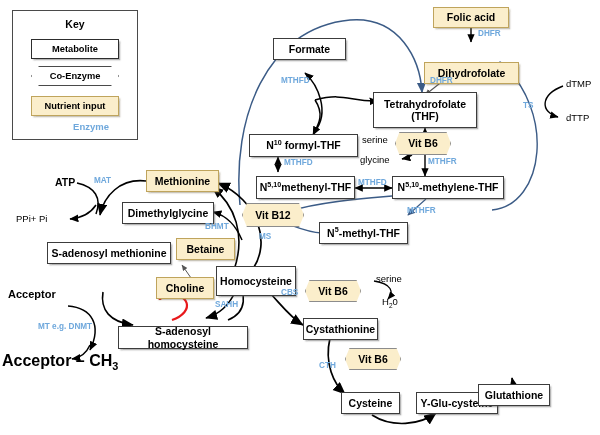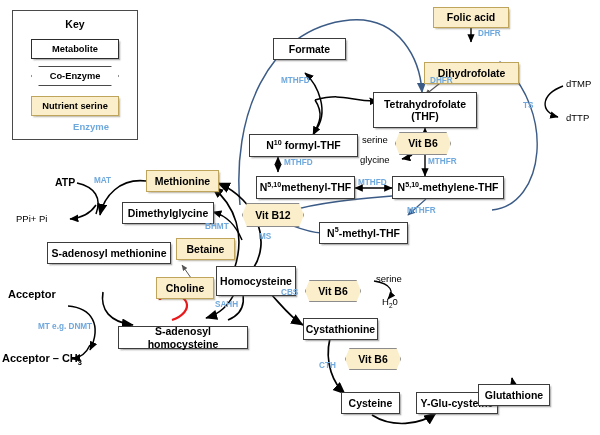--- a/index.html
+++ b/index.html
@@ -169,21 +169,21 @@
 
     <path d="M372,415 C392,428 420,425 436,413" fill="none" stroke="#000" stroke-width="1.7" marker-end="url(#abl)"></path>
 
     <path d="M494,404 C510,400 514,388 512,378" fill="none" stroke="#000" stroke-width="1.7" marker-end="url(#abl)"></path>
   </svg>
 
   <div id="keybox">
     <div id="keytitle">Key</div>
     <div class="key-item" id="key-met">Metabolite</div>
     <div class="key-item" id="key-coe">Co-Enzyme</div>
-    <div class="key-item" id="key-nut">Nutrient serine</div>
+    <div class="key-item" id="key-nut">Nutrient input</div>
     <div id="key-enz">Enzyme</div>
   </div>
 
   <div class="node nutrient" style="left:433px;top:7px;width:76px;height:21px;">Folic acid</div>
 
   <div class="node nutrient" style="left:424px;top:42px;width:95px;height:22px;margin-top:20px;">Dihydrofolate</div>
 
   <div class="node metabolite" style="left:373px;top:92px;width:104px;height:36px;flex-direction:column;">
     <span>Tetrahydrofolate</span>
     <span>(THF)</span>
@@ -240,21 +240,21 @@
 
   <div class="plain" style="left:55px;top:176px;">ATP</div>
   <div class="plain small" style="left:16px;top:213px;">PPi+ Pi</div>
   <div class="plain small" style="left:362px;top:134px;">serine</div>
   <div class="plain small" style="left:360px;top:154px;">glycine</div>
   <div class="plain small" style="left:376px;top:273px;">serine</div>
   <div class="plain small" style="left:382px;top:296px;">H<sub>2</sub>0</div>
   <div class="plain small" style="left:566px;top:78px;">dTMP</div>
   <div class="plain small" style="left:566px;top:112px;">dTTP</div>
   <div class="plain" style="left:8px;top:288px;font-size:11px;">Acceptor</div>
-  <div class="plain" style="left:2px;top:352px;font-size:11px;">Acceptor – CH<sub>3</sub></div>
+  <div class="plain" style="left:2px;top:352px;font-size:16px;">Acceptor – CH<sub>3</sub></div>
 
   <div class="enzyme" style="left:478px;top:29px;">DHFR</div>
   <div class="enzyme" style="left:430px;top:76px;">DHFR</div>
   <div class="enzyme" style="left:281px;top:76px;">MTHFD</div>
   <div class="enzyme" style="left:284px;top:158px;">MTHFD</div>
   <div class="enzyme" style="left:358px;top:178px;">MTHFD</div>
   <div class="enzyme" style="left:407px;top:206px;">MTHFR</div>
   <div class="enzyme" style="left:428px;top:157px;">MTHFR</div>
   <div class="enzyme" style="left:523px;top:101px;">TS</div>
   <div class="enzyme" style="left:259px;top:232px;">MS</div>

